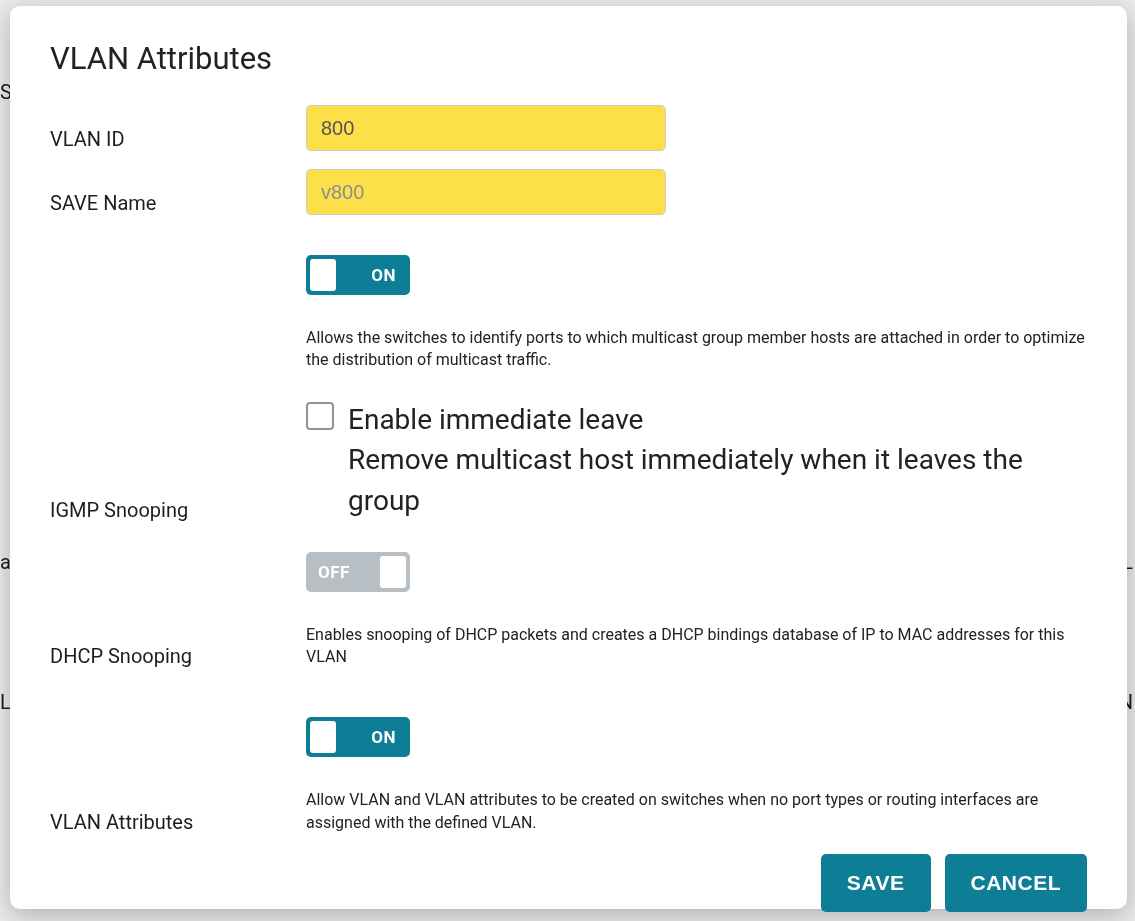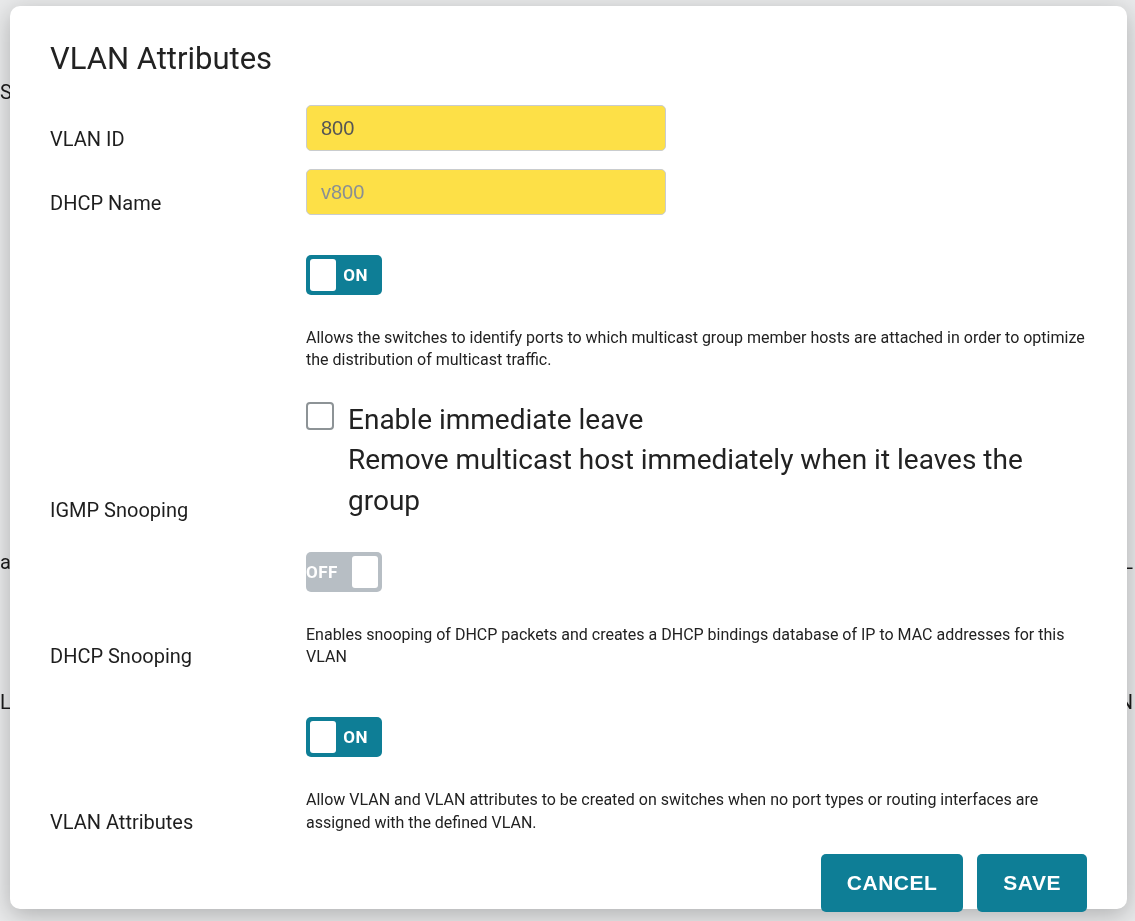--- a/index.html
+++ b/index.html
@@ -65,21 +65,21 @@
       border-radius: 5px;
       padding: 0 14px;
       font-size: 20px;
       color: #555;
       background: #fde047;
     }
     input[type="text"].text-input::placeholder {
       color: #8a8f93;
     }
     .toggle {
-      width: 76px;
+      width: 104px;
       height: 40px;
       border-radius: 5px;
       position: relative;
       display: inline-flex;
       align-items: center;
       cursor: pointer;
       user-select: none;
       font-weight: 700;
       font-size: 17px;
       letter-spacing: 0.5px;
@@ -101,21 +101,21 @@
       position: absolute;
       right: 14px;
     }
     .toggle.off {
       background: #b7bec4;
       color: #fff;
     }
     .toggle.off .knob { right: 4px; }
     .toggle.off .state-label {
       position: absolute;
-      left: 0;
+      left: 12px;
     }
     .help-text {
       font-size: 16px;
       color: #222;
       line-height: 1.4;
       margin-top: 28px;
       max-width: 800px;
     }
     .sub-option {
       margin-top: 28px;
@@ -175,21 +175,21 @@
   <div class="form-area">
 
     <div class="row">
       <div class="label-col">VLAN ID</div>
       <div class="control-col">
         <input type="text" class="text-input" value="800" style="">
       </div>
     </div>
 
     <div class="row">
-      <div class="label-col">DHCP Name</div>
+      <div class="label-col">SAVE Name</div>
       <div class="control-col">
         <input type="text" class="text-input" placeholder="v800" style="">
       </div>
     </div>
 
     <div class="row" style="margin-bottom:0;margin-top:40px;">
       <div class="label-col">IGMP Snooping</div>
       <div class="control-col">
         <div class="toggle on">
           <div class="knob"></div>
@@ -228,16 +228,16 @@
           <div class="knob"></div>
           <span class="state-label">ON</span>
         </div>
         <div class="help-text">Allow VLAN and VLAN attributes to be created on switches when no port types or routing interfaces are assigned with the defined VLAN.</div>
       </div>
     </div>
 
   </div>
 
   <div class="footer">
+    <button class="btn">SAVE</button>
     <button class="btn">CANCEL</button>
-    <button class="btn">SAVE</button>
   </div>
 </div>
 
 </body></html>

